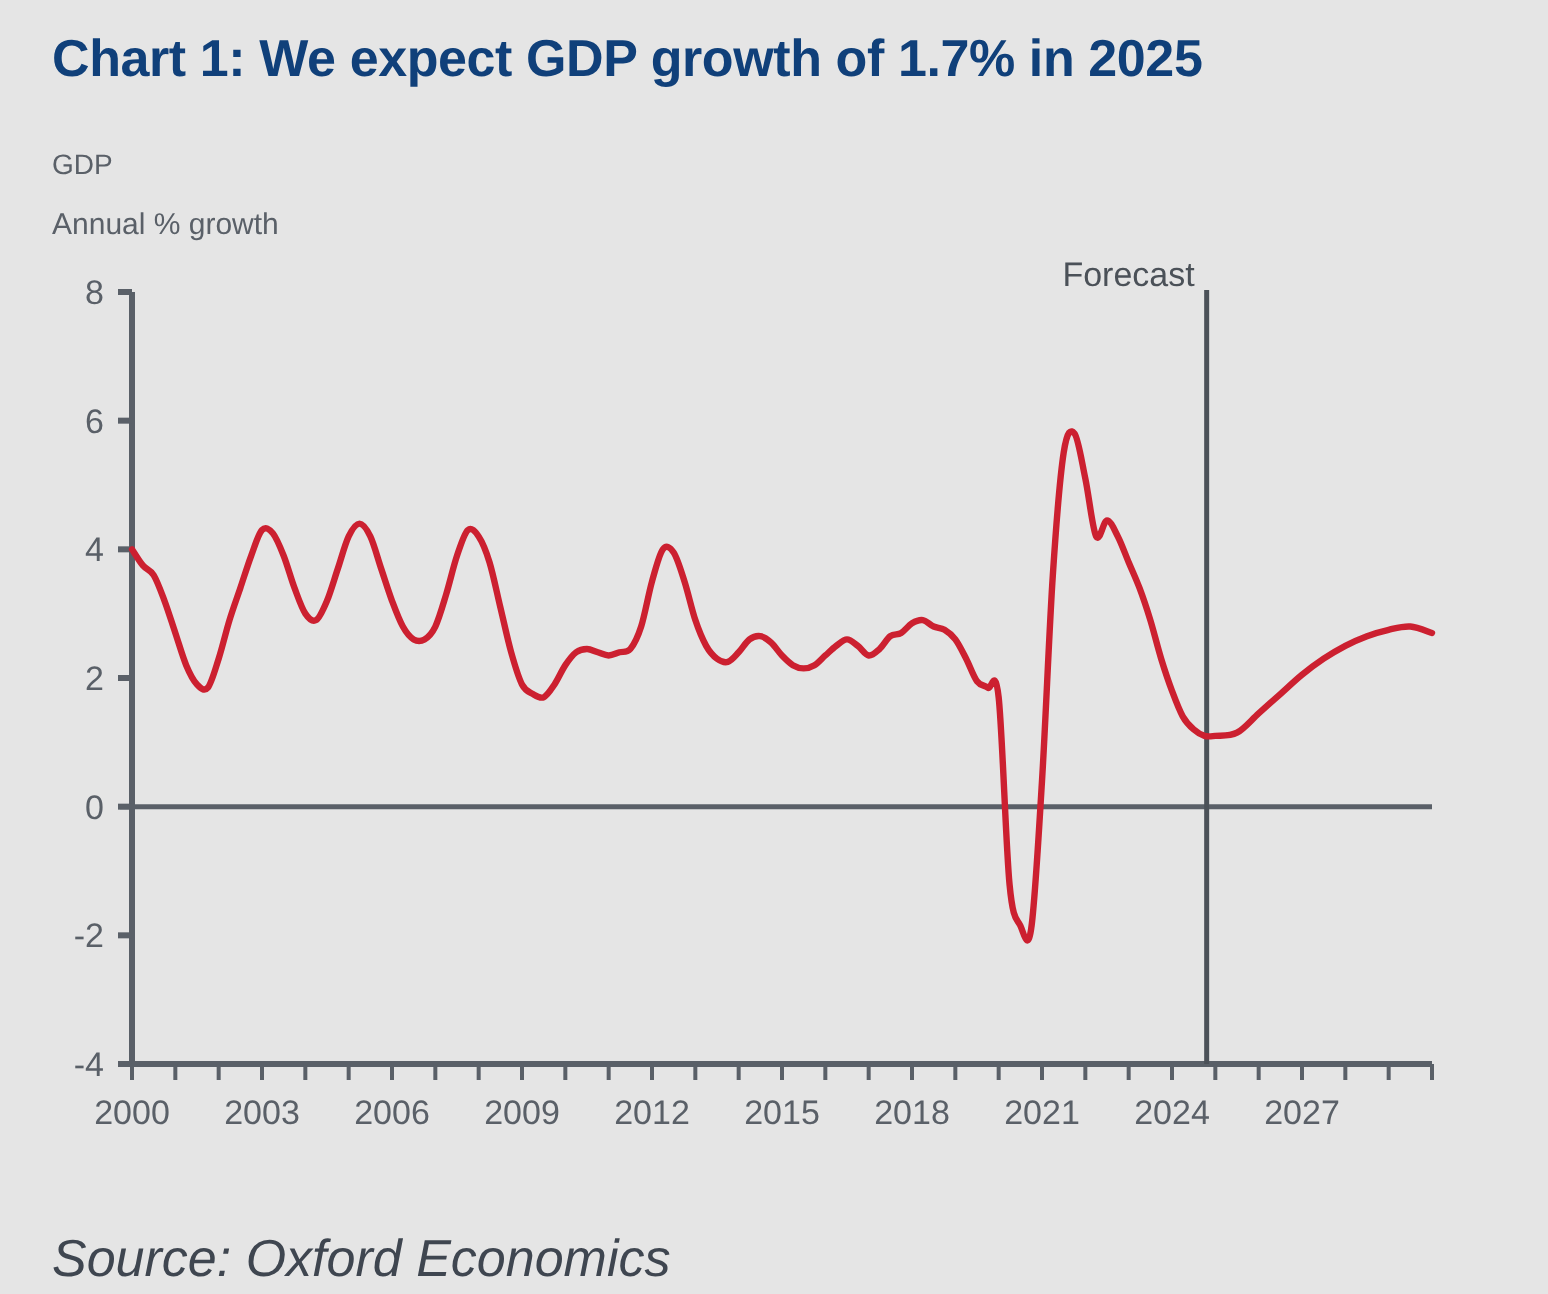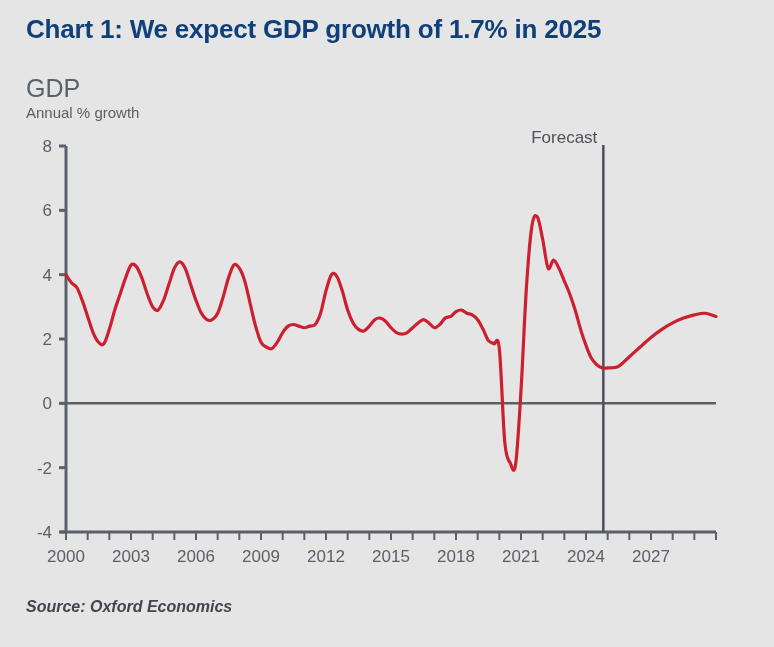--- a/index.html
+++ b/index.html
@@ -28,41 +28,40 @@
     font-size: 26px;
     font-weight: bold;
     color: #10407a;
     letter-spacing: -0.2px;
     white-space: nowrap;
   }
   .series-label {
     position: absolute;
     left: 26px;
     top: 74px;
-    font-size: 25px;
+    font-size: 14px;
     color: #5a6068;
     white-space: nowrap;
   }
   .units-label {
     position: absolute;
     left: 26px;
     top: 104px;
     font-size: 15px;
     color: #5a6068;
     white-space: nowrap;
   }
   .source-note {
     position: absolute;
     left: 26px;
-    top: 598px;
-    font-size: 16px;
+    top: 614px;
+    font-size: 26px;
     font-style: italic;
     color: #3f4650;
     white-space: nowrap;
-    font-weight: bold;
   }
   #plot-svg {
     position: absolute;
     left: 0;
     top: 0;
   }
   .tick-text {
     font-family: "Liberation Sans", sans-serif;
     font-size: 17px;
     fill: #5a6068;

